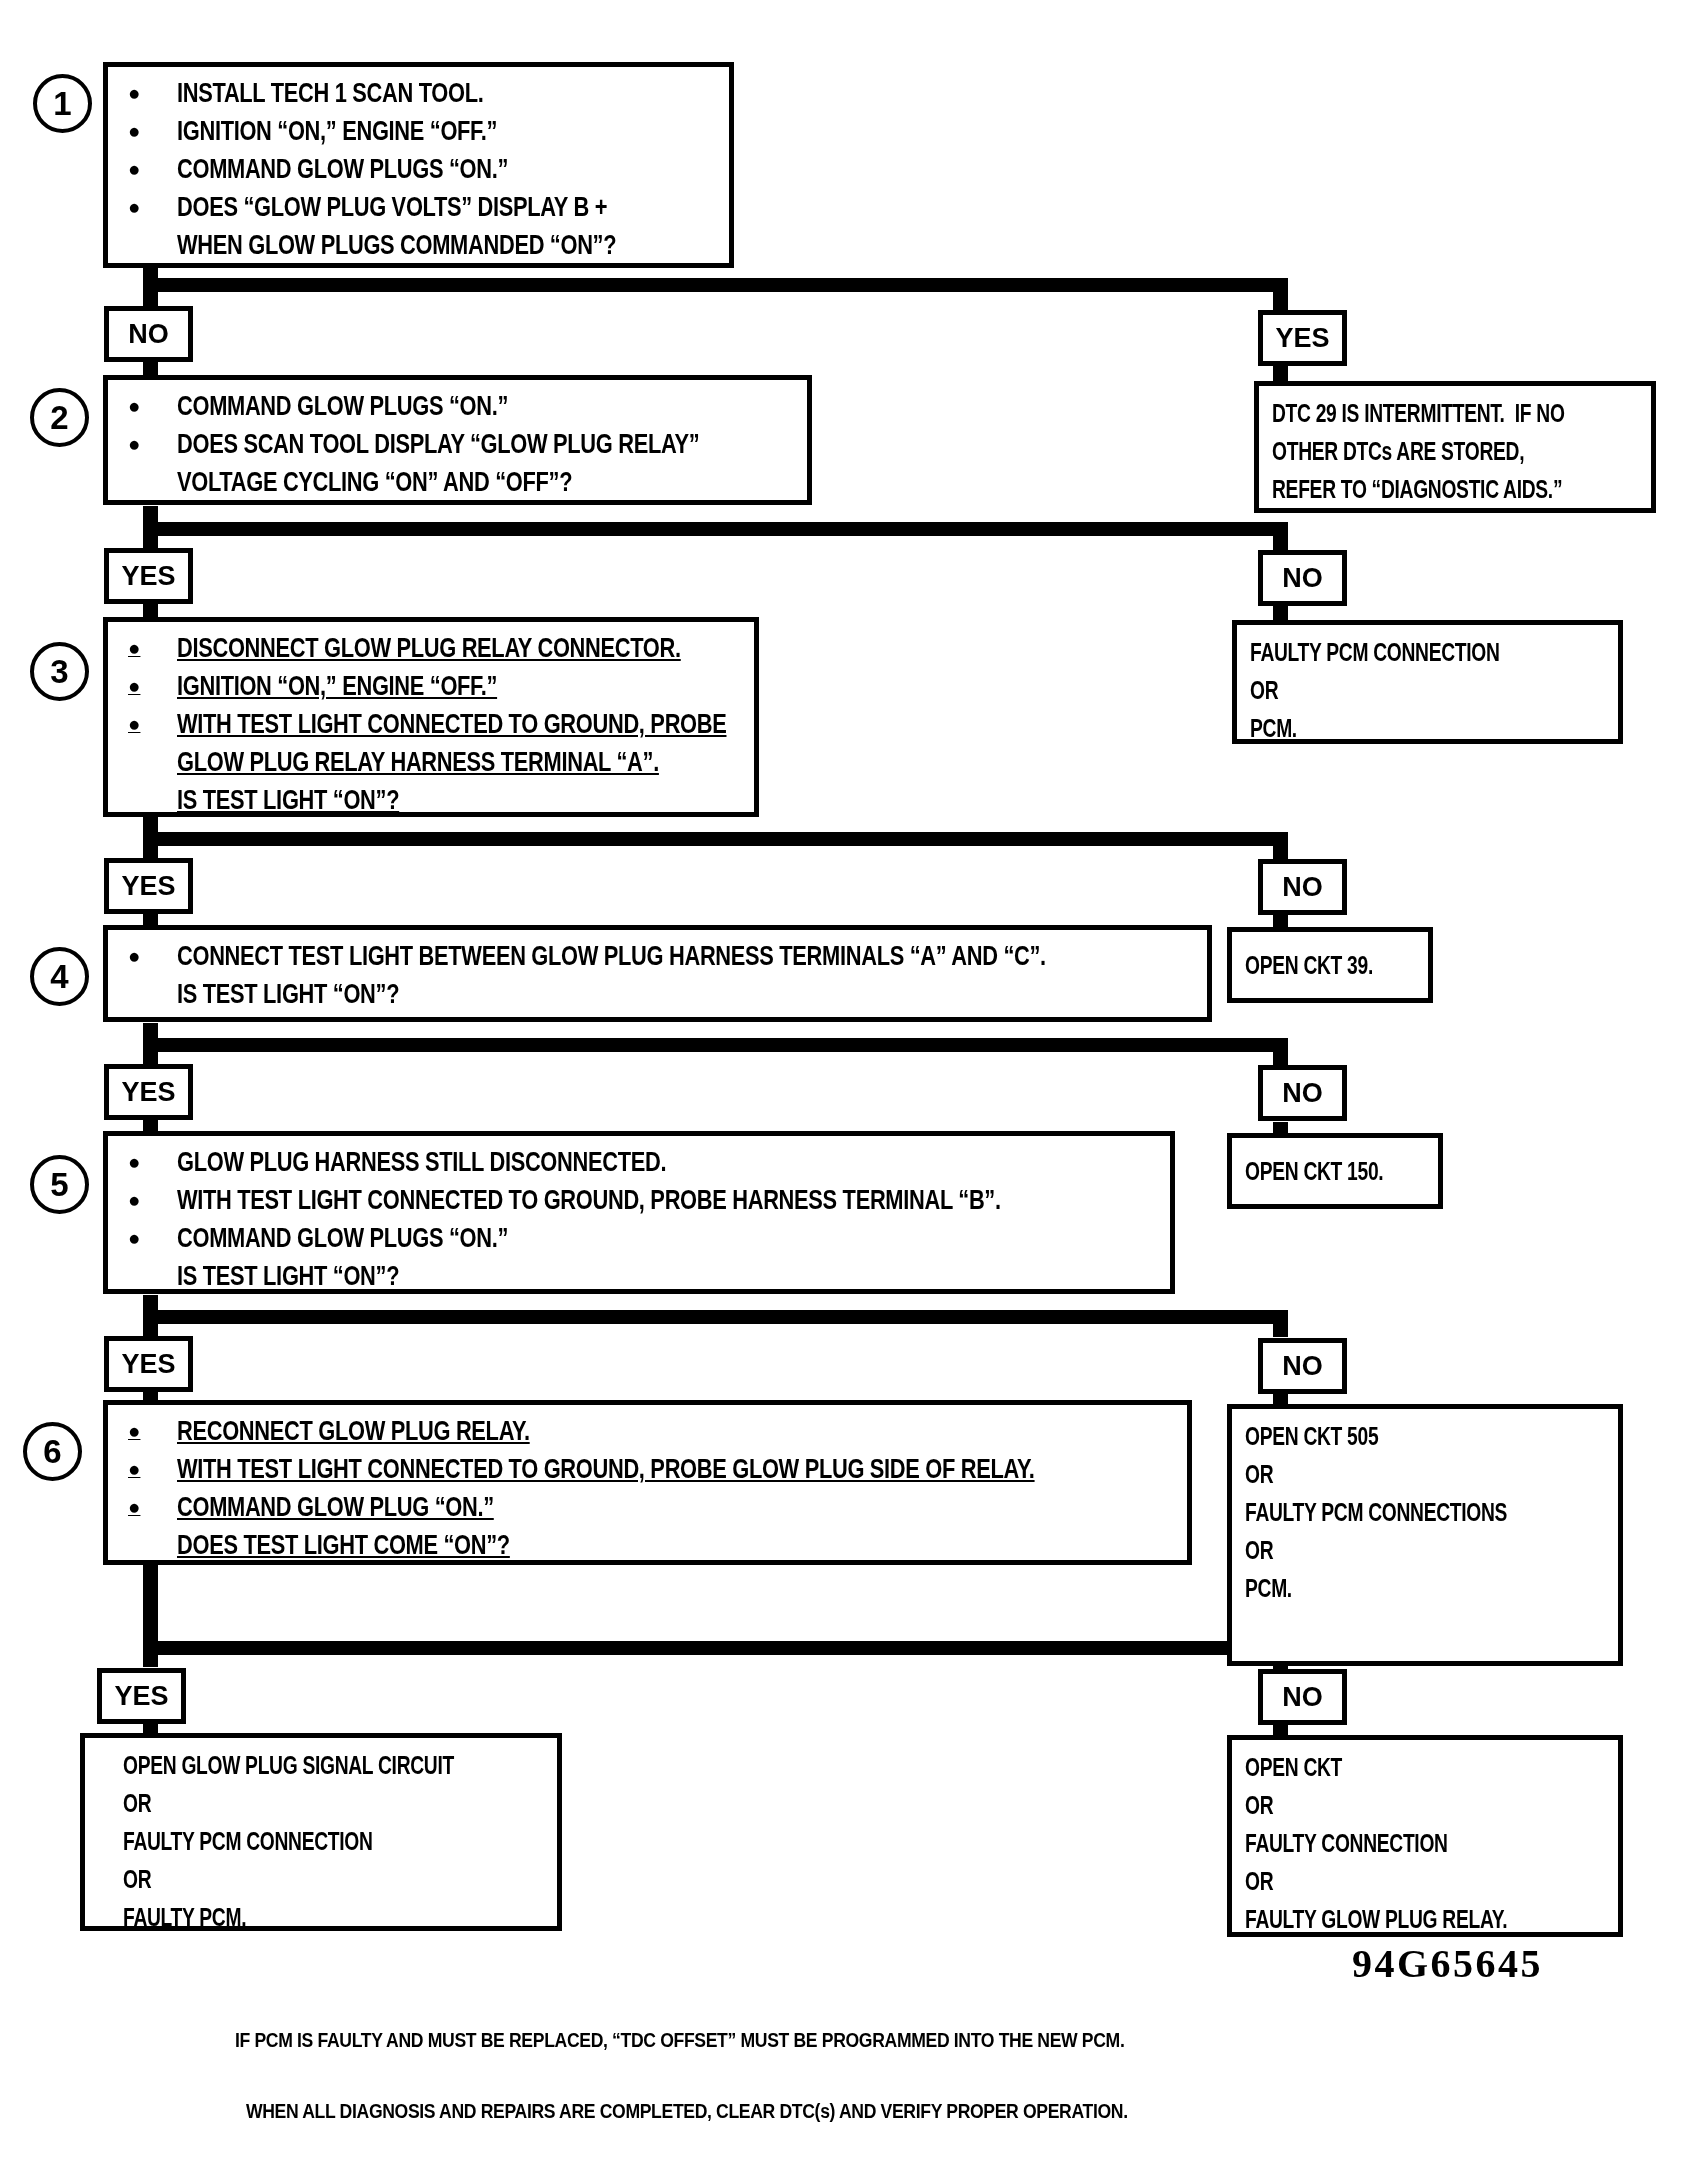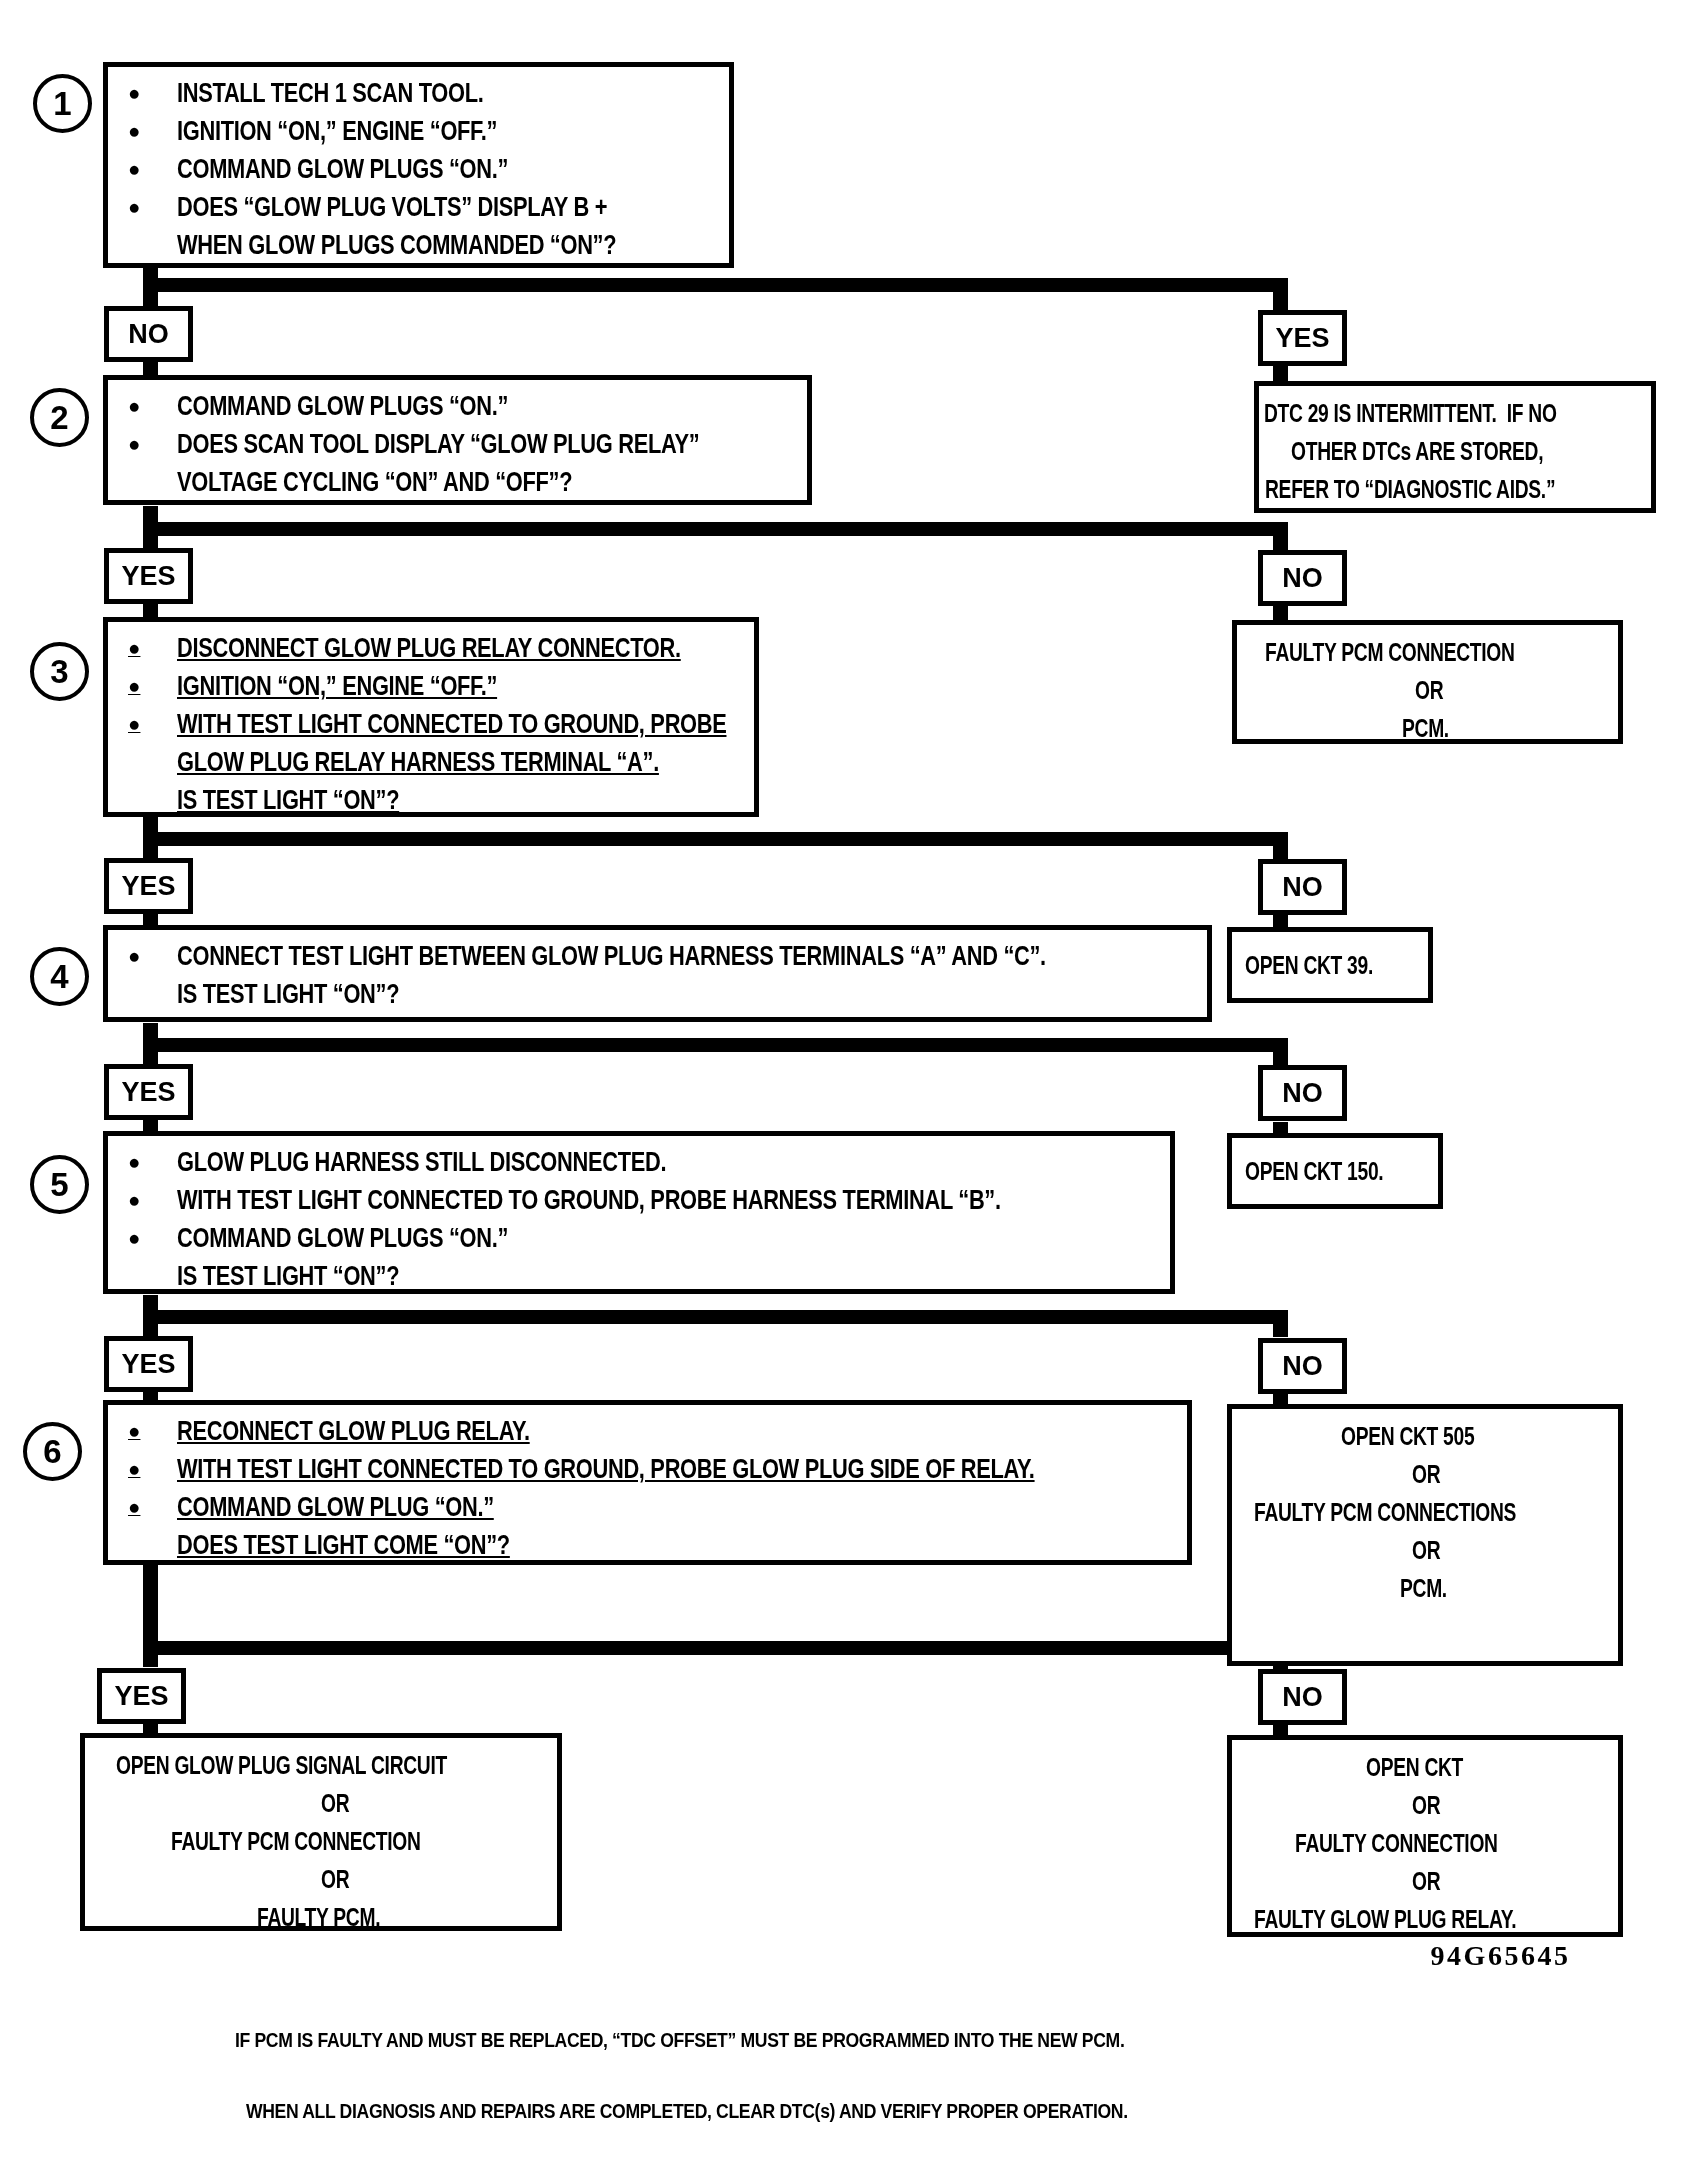--- a/index.html
+++ b/index.html
@@ -8,32 +8,32 @@
   .box{position:absolute;border:5px solid #000;background:#fff;box-sizing:border-box;}
   .stepbox{padding-top:7.4px;}
   .line{display:flex;align-items:center;height:38px;padding-left:20px;}
   .marker{flex:0 0 49px;width:49px;text-align:left;}
   .marker.b::before{content:"●";font-size:20.6px;line-height:38px;}
   .marker.h{visibility:hidden;}
   .t{font-size:28px;font-weight:bold;white-space:pre;display:inline-block;
      transform:scaleX(0.78);transform-origin:0 50%;letter-spacing:-0.4px;}
   .resultbox{padding:8.2px 0 0 13px;}
   .resultbox.vcenter{display:flex;align-items:center;padding-top:0;}
-  .rline{height:38px;display:flex;align-items:center;justify-content:center;}
+  .rline{height:38px;display:flex;align-items:center;}
   .rt{font-size:26px;font-weight:bold;white-space:pre;display:inline-block;
       transform:scaleX(0.74);transform-origin:0 50%;letter-spacing:-0.4px;}
   .tag{position:absolute;border:5px solid #000;background:#fff;box-sizing:border-box;
        display:flex;align-items:center;justify-content:center;
        font-size:27px;font-weight:bold;}
   .circle{position:absolute;width:59px;height:59px;border:4.1px solid #000;border-radius:50%;
           background:#fff;box-sizing:border-box;display:flex;align-items:center;justify-content:center;
           font-size:33px;font-weight:bold;}
   .bar{position:absolute;background:#000;}
   .fig{position:absolute;font-family:"Liberation Serif","DejaVu Serif",serif;
-       font-weight:bold;font-size:28px;letter-spacing:2.5px;text-align:center;}
+       font-weight:bold;font-size:40px;letter-spacing:2.5px;text-align:left;}
   .footer{position:absolute;font-weight:bold;font-size:20px;white-space:pre;}
   .footer .cond{display:inline-block;transform:scaleX(0.88);transform-origin:0 50%;letter-spacing:-0.4px;}
 </style>
 </head>
 <body>
 
 <div class="canvas">
 
   <div class="bar" style="left:143px;top:268px;width:15px;height:10px;"></div>
   <div class="bar" style="left:143px;top:278px;width:1145px;height:14px;"></div>

